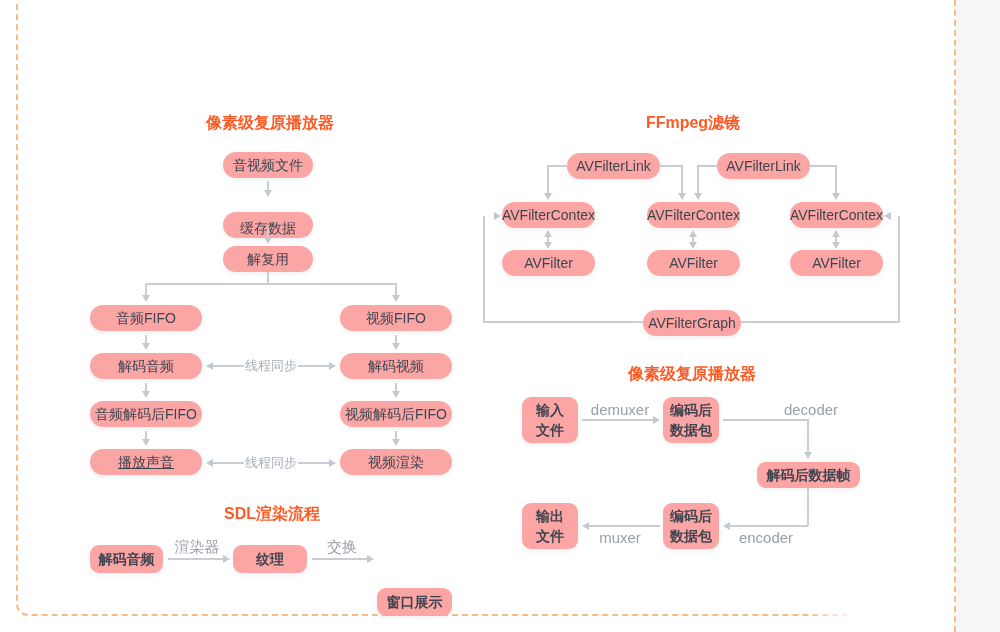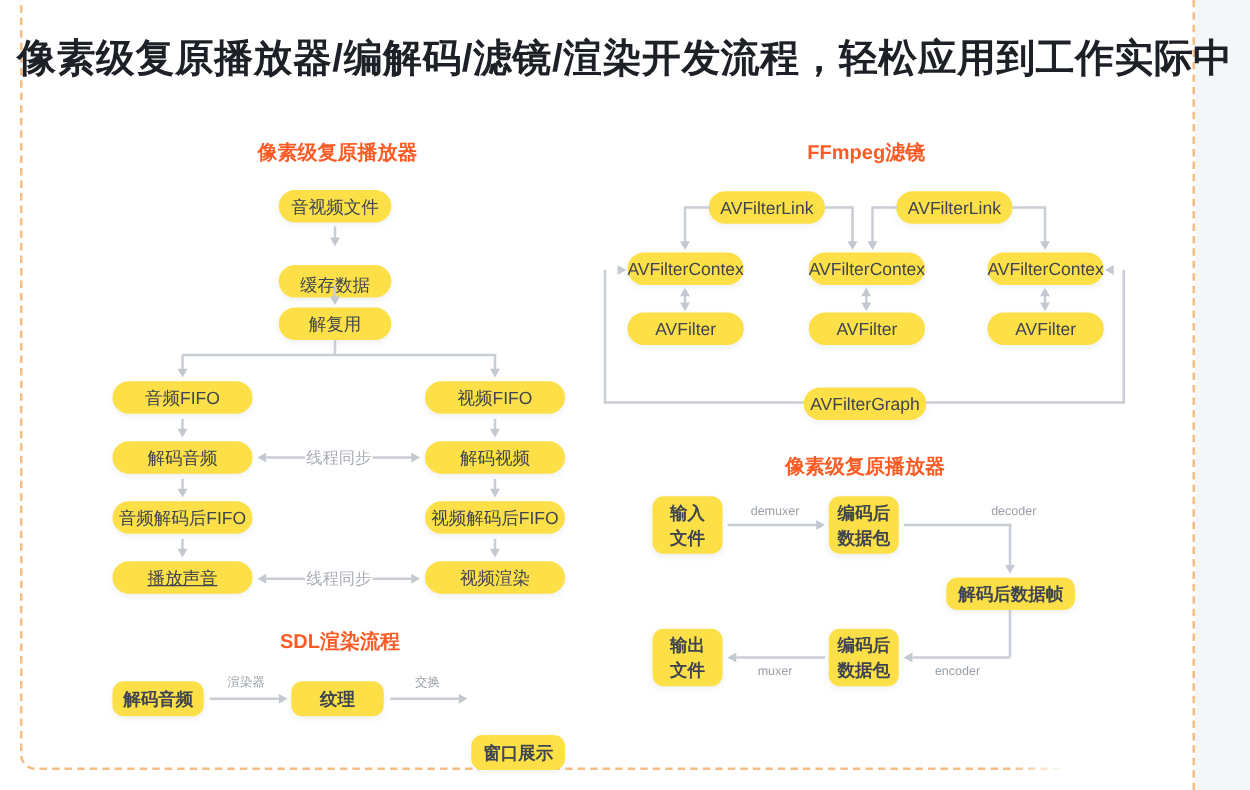--- a/index.html
+++ b/index.html
@@ -7,44 +7,43 @@
          font-family:"Liberation Sans","DejaVu Sans",sans-serif;}
   .side-strip{position:absolute;top:0;width:46px;height:632px;background:#f5f6f8;}
   .dash-lb{position:absolute;border-left:2px dashed #f3bd84;border-bottom:2px dashed #f3bd84;
            border-bottom-left-radius:12px;}
   .dash-r{position:absolute;border-left:2px dashed #f3bd84;}
   .dash-fade{position:absolute;background:linear-gradient(to right, rgba(255,255,255,0), #ffffff 80%);}
   .page-title{position:absolute;top:26px;left:0;width:100%;margin:0;text-align:center;
               font-size:31px;font-weight:700;color:#1d2127;white-space:nowrap;letter-spacing:.5px;}
   .section-title{position:absolute;transform:translateX(-50%);font-size:16px;line-height:17px;
                  font-weight:700;color:#fd5b25;white-space:nowrap;}
-  .node{position:absolute;background:#fde047;color:#3f4550;font-size:14px;line-height:20px;
+  .node{position:absolute;background:#fca5a5;color:#3f4550;font-size:14px;line-height:20px;
         display:flex;flex-direction:column;align-items:center;justify-content:center;
         text-align:center;white-space:nowrap;box-shadow:0 2px 5px rgba(176,186,202,.22);}
   .node.pill{border-radius:14px;}
   .node.rect{border-radius:9px;font-weight:bold;}
   .seg{position:absolute;background:#c9ced5;}
   .ah{position:absolute;width:0;height:0;border:4px solid transparent;}
   .ah.down{border-top:7px solid #c4c9d1;border-bottom:none;}
   .ah.up{border-bottom:7px solid #c4c9d1;border-top:none;}
   .ah.left{border-right:7px solid #c4c9d1;border-left:none;}
   .ah.right{border-left:7px solid #c4c9d1;border-right:none;}
   .edge-label{position:absolute;transform:translateX(-50%);white-space:nowrap;
-              font-size:10px;line-height:14px;color:#9aa0a8;}
+              font-size:15px;line-height:14px;color:#9aa0a8;}
   .edge-label.cn{font-size:13px;color:#a9aeb6;}
 </style>
 </head>
 <body>
 
 <div class="stage">
   <div class="side-strip" style="left:956px;"></div>
   <div class="dash-lb" style="left:16px;top:-20px;width:848px;height:634px;"></div>
   <div class="dash-r" style="left:954px;top:-20px;height:672px;width:0;"></div>
   <div class="dash-fade" style="left:806px;top:606px;width:62px;height:14px;"></div>
-  <h1 class="page-title">像素级复原播放器/编解码/滤镜/渲染开发流程，轻松应用到工作实际中</h1>
   <div id="diagram">
       <div class="section-title" style="left: 270px; top: 114px;">像素级复原播放器</div>
       <div class="section-title" style="left: 693px; top: 114px;">FFmpeg滤镜</div>
       <div class="section-title" style="left: 692px; top: 365px;">像素级复原播放器</div>
       <div class="section-title" style="left: 272px; top: 505px;">SDL渲染流程</div>
       <div class="node pill" style="left: 223px; top: 152px; width: 90px; height: 26px;">
         <span>音视频文件</span>
       </div>
       <div class="node pill" style="left: 223px; top: 212px; width: 90px; height: 26px; justify-content: flex-end;">
         <span>缓存数据</span>

